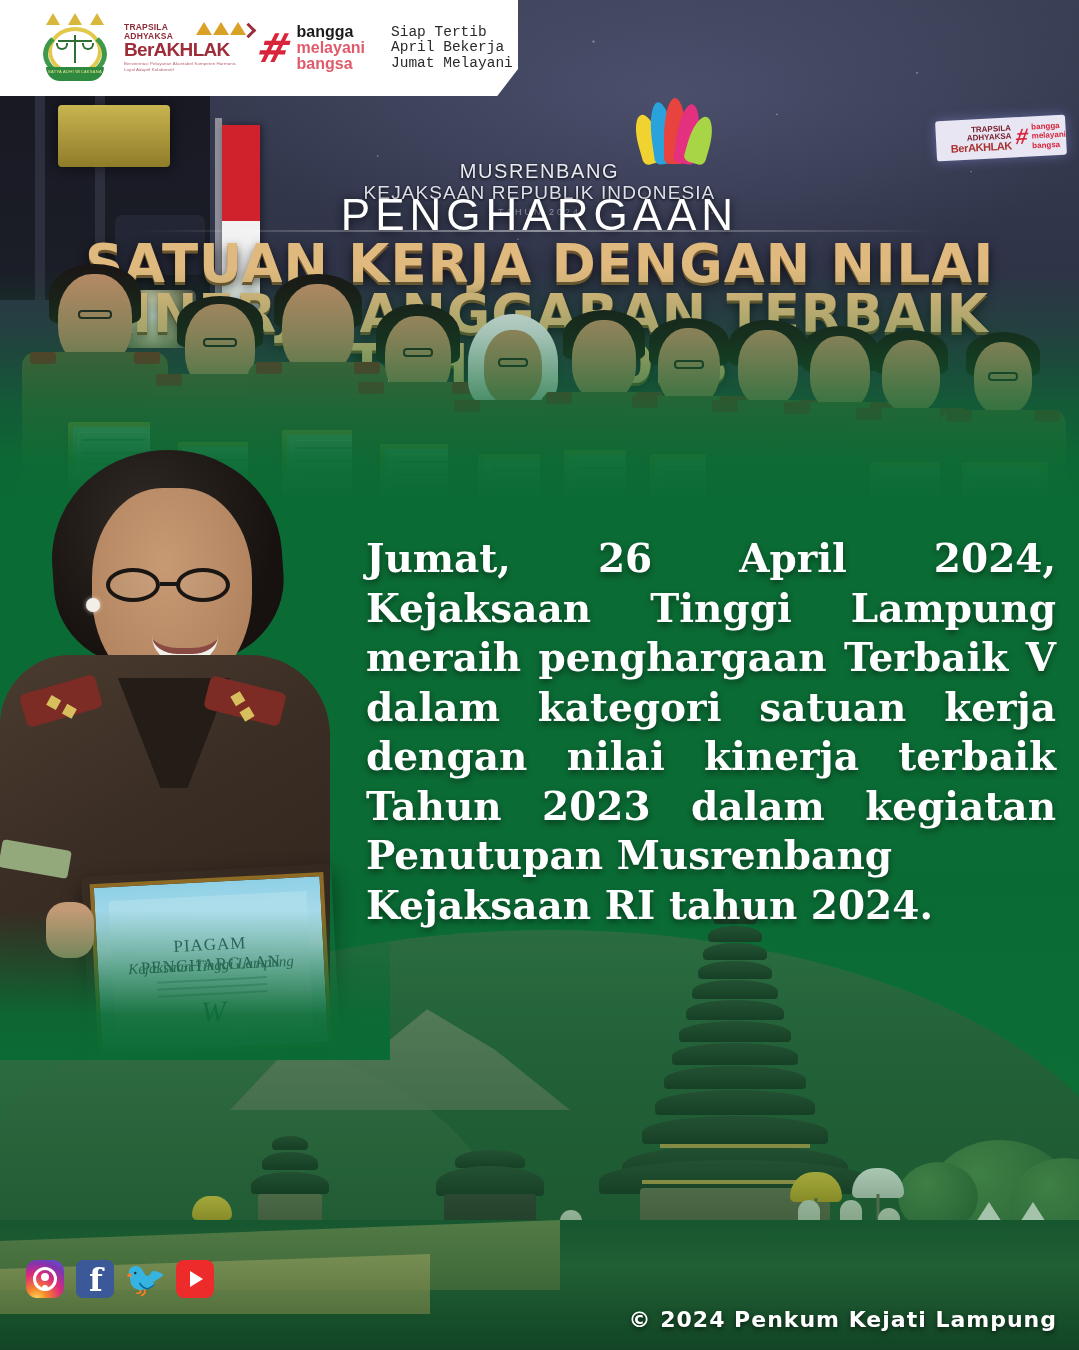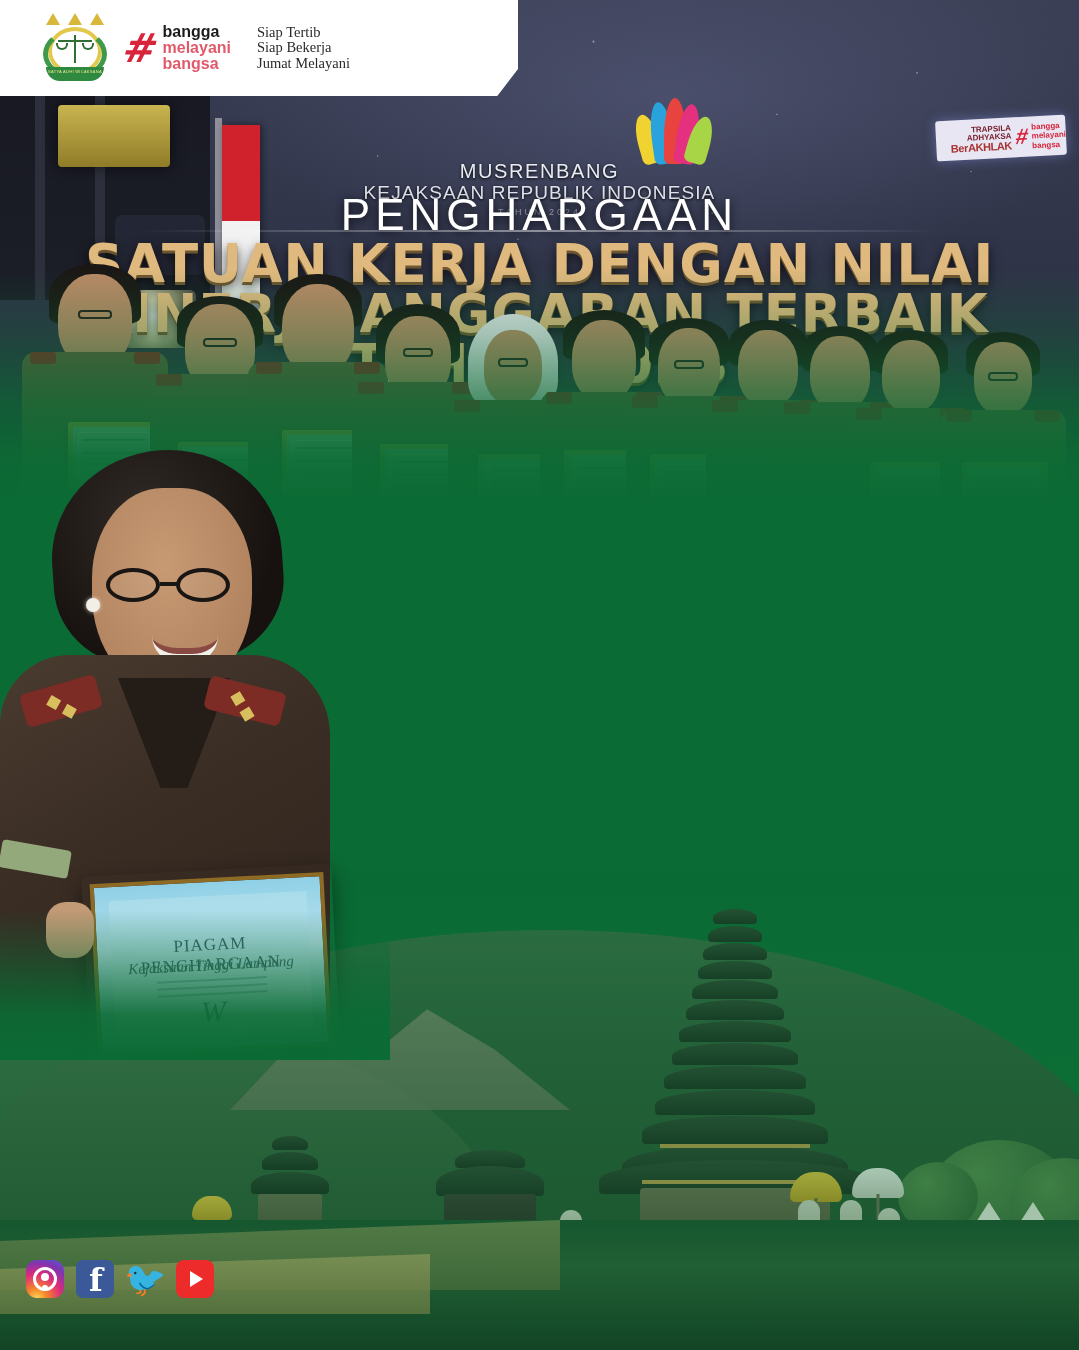--- a/index.html
+++ b/index.html
@@ -260,21 +260,21 @@
   
   .bmb{display:flex;align-items:center;gap:5px;flex:0 0 auto;}
   .bmb-hash{font-size:40px;font-weight:bold;color:#d9253c;transform:skewX(-14deg);
     line-height:.85;font-family:"DejaVu Sans",sans-serif;}
   .bmb-txt{line-height:1.02;}
   .bmb-txt .l1{font-size:16px;font-weight:bold;color:#1b1b1b;}
   .bmb-txt .l2,.bmb-txt .l3{font-size:16px;font-weight:bold;color:#e05a6b;}
 
   
   .siap{flex:0 0 auto;margin-left:10px;line-height:1.08;}
-  .siap div{font-size:14.5px;color:#2a2a2a;font-family:Liberation Serif, serif;}
+  .siap div{font-size:14.5px;color:#2a2a2a;font-family:Liberation Mono, monospace;}
 
   
   .caption{position:absolute;left:366px;top:534px;width:690px;
     font-family:"DejaVu Serif", serif;font-weight:bold;font-size:39px;line-height:1.27;
     color:#fff;text-align:justify;text-shadow:0 3px 6px rgba(0,0,0,.45);}
   .caption .lastline{text-align:left;}
 
   
   .footer{position:absolute;left:0;bottom:0;width:1079px;height:110px;}
   .social{position:absolute;left:26px;bottom:52px;display:flex;align-items:center;gap:12px;}
@@ -613,44 +613,61 @@
       <div class="em-wreath"></div>
       <div class="em-scale">
         <span class="em-pan l"></span>
           <span class="em-pan r"></span>
       </div>
       <div class="em-ribbon">
         <span>SATYA ADHI WICAKSANA</span>
       </div>
     </div>
 
+    <div class="berak">
+      <div class="bk-tri">
+          <i></i>
+          <i></i>
+          <i></i>
+        </div>
+      <div class="bk-arrow"></div>
+      <div class="bk-top">TRAPSILA</div>
+      <div class="bk-top">ADHYAKSA</div>
+      <div class="bk-main">BerAKHLAK</div>
+      <div class="bk-sub">Berorientasi Pelayanan Akuntabel Kompeten Harmonis Loyal Adaptif Kolaboratif</div>
+    </div>
 
     <div class="bmb">
       <div class="bmb-hash">#</div>
       <div class="bmb-txt">
         <div class="l1">bangga</div>
         <div class="l2">melayani</div>
         <div class="l3">bangsa</div>
       </div>
     </div>
 
     <div class="siap">
       <div>Siap Tertib</div>
-      <div>Siap Bekerja</div>
+      <div>April Bekerja</div>
       <div>Jumat Melayani</div>
     </div>
   </div>
 
+  <div class="caption">
+    <span>Jumat, 26 April 2024, Kejaksaan Tinggi Lampung meraih penghargaan Terbaik V dalam kategori satuan kerja dengan nilai kinerja terbaik Tahun 2023 dalam kegiatan Penutupan Musrenbang</span>
+    <div class="lastline">Kejaksaan RI tahun 2024.</div>
+  </div>
 
   <div class="footer">
     <div class="social">
       <a class="ic ic-ig"></a>
       <a class="ic ic-fb">
         <span>f</span>
       </a>
       <a class="ic ic-tw">
         <span>🐦</span>
       </a>
       <a class="ic ic-yt"></a>
     </div>
+    <div class="copy">© 2024 Penkum Kejati Lampung</div>
   </div>
 
 </div>
 
 </body></html>

